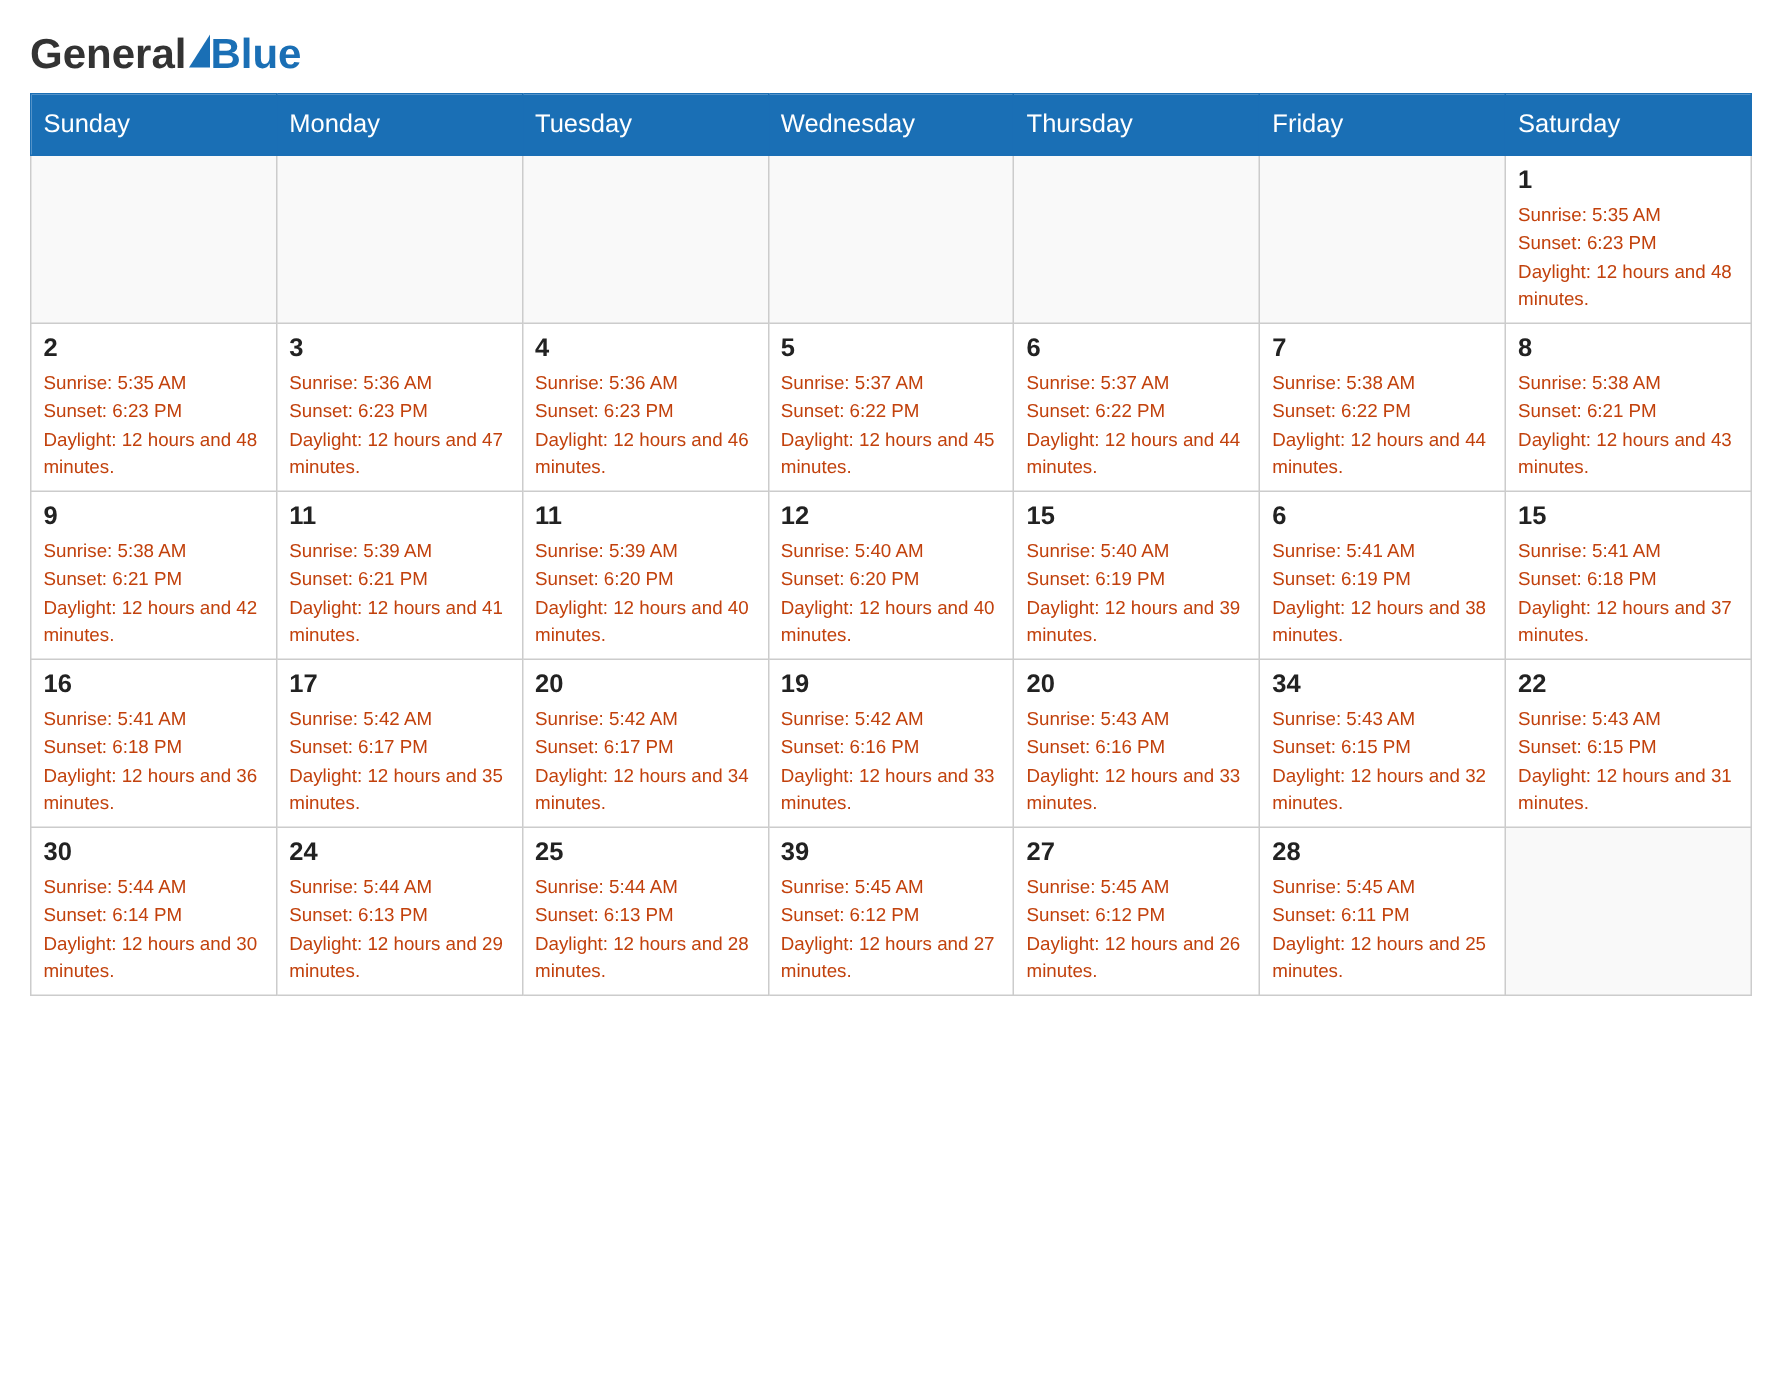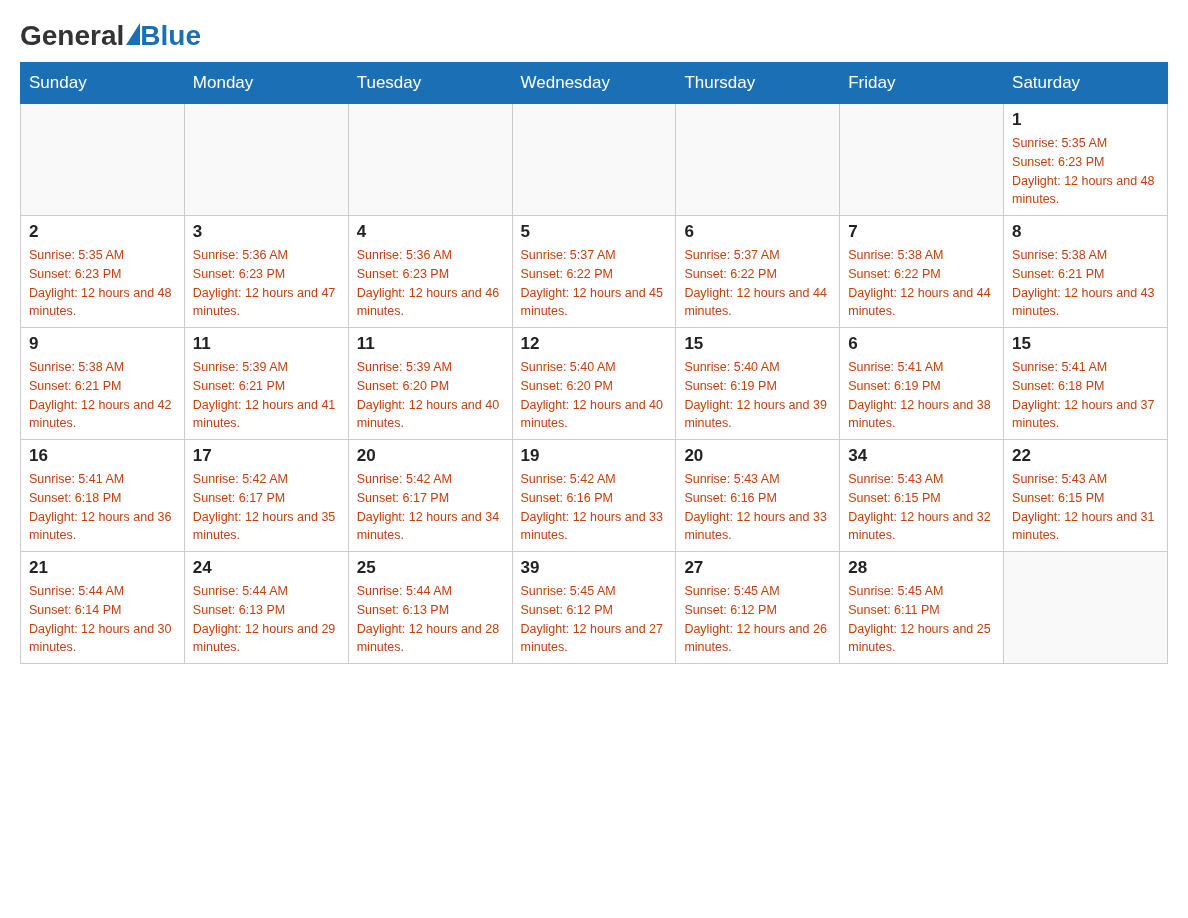--- a/index.html
+++ b/index.html
@@ -232,21 +232,21 @@
           <span class="day-number">34</span>
           <div class="day-info">Sunrise: 5:43 AM<br>Sunset: 6:15 PM<br>Daylight: 12 hours and 32 minutes.</div>
         </td>
         <td>
           <span class="day-number">22</span>
           <div class="day-info">Sunrise: 5:43 AM<br>Sunset: 6:15 PM<br>Daylight: 12 hours and 31 minutes.</div>
         </td>
       </tr>
       <tr>
         <td>
-          <span class="day-number">21</span>
+          <span class="day-number">30</span>
           <div class="day-info">Sunrise: 5:44 AM<br>Sunset: 6:14 PM<br>Daylight: 12 hours and 30 minutes.</div>
         </td>
         <td>
           <span class="day-number">24</span>
           <div class="day-info">Sunrise: 5:44 AM<br>Sunset: 6:13 PM<br>Daylight: 12 hours and 29 minutes.</div>
         </td>
         <td>
           <span class="day-number">25</span>
           <div class="day-info">Sunrise: 5:44 AM<br>Sunset: 6:13 PM<br>Daylight: 12 hours and 28 minutes.</div>
         </td>

